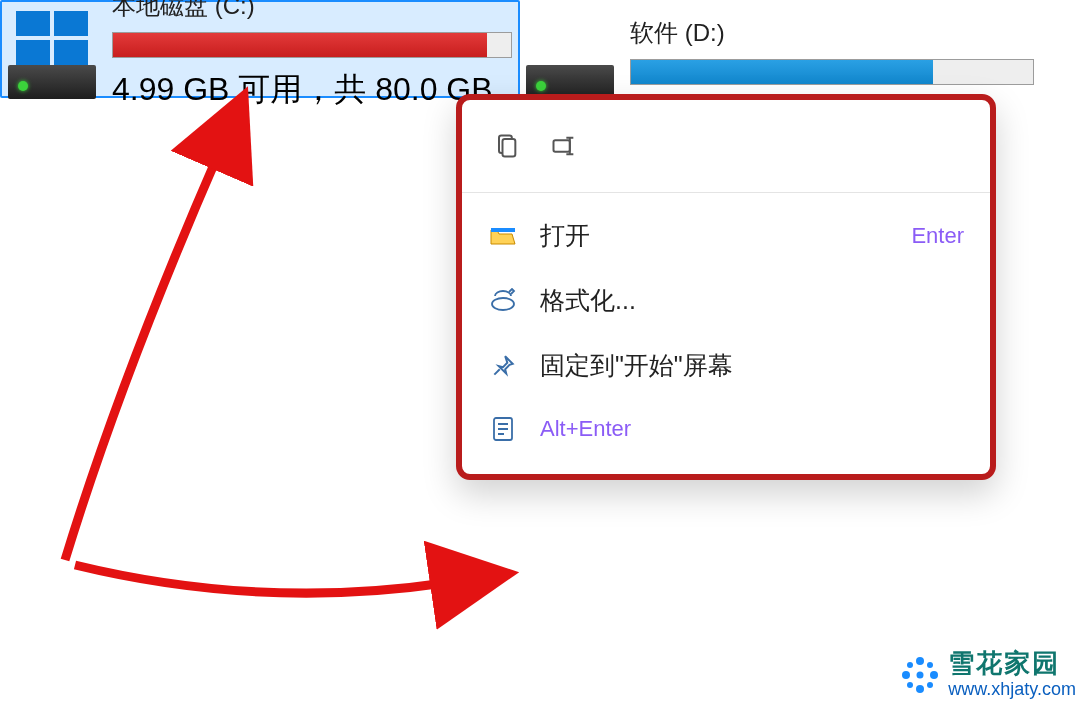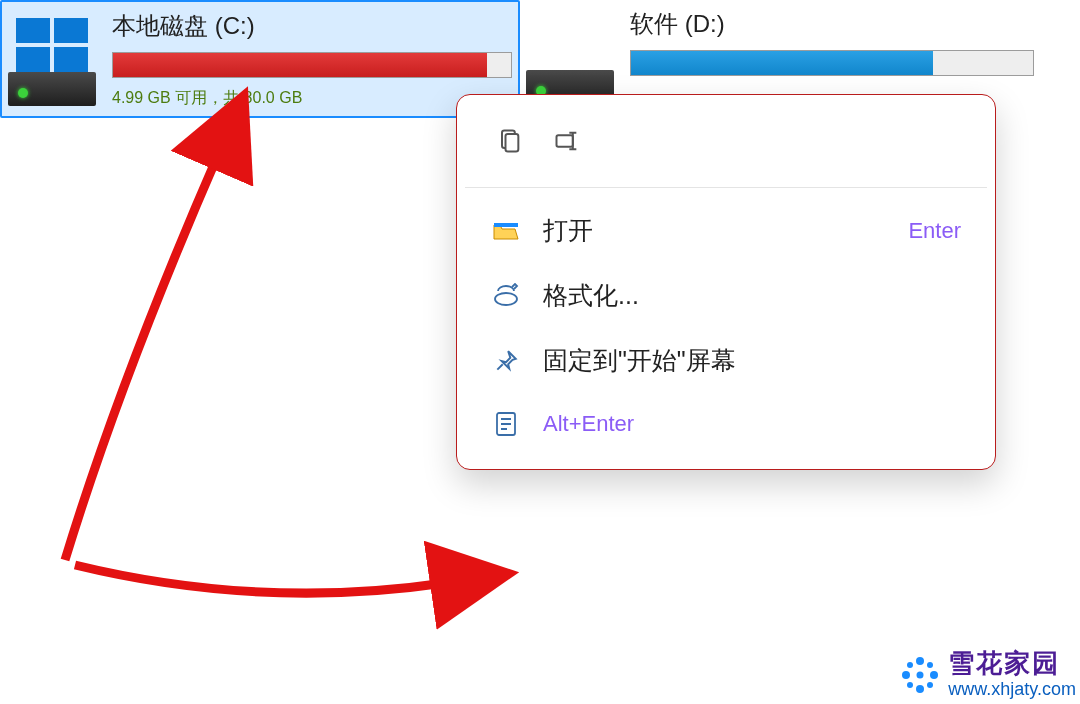--- a/index.html
+++ b/index.html
@@ -9,24 +9,25 @@
     height: 704px;
     background: #ffffff;
     font-family: "Microsoft YaHei", "Segoe UI", sans-serif;
     position: relative;
     overflow: hidden;
   }
   .drive {
     position: absolute;
     top: 0;
     width: 520px;
-    height: 118px;
+    height: 98px;
     padding: 4px 6px;
     display: flex;
     gap: 16px;
+    align-items: center;
   }
   .drive.c { left: 0; border: 2px solid #1a8cff; background: #d8ecff; border-radius: 2px; }
   .drive.d { left: 520px; }
   .drive-icon {
     width: 88px;
     height: 88px;
     margin-top: 12px;
     position: relative;
   }
   .drive-icon .case {
@@ -57,31 +58,31 @@
   .drive-label { font-size: 24px; color: #212121; margin-bottom: 10px; }
   .bar {
     width: 100%; height: 26px;
     border: 1px solid #9c9c9c;
     background: #eeeeee;
     position: relative;
   }
   .bar .fill { position: absolute; top:0; left:0; bottom:0; }
   .bar.c .fill { width: 94%; background: linear-gradient(#e33a3a,#c81e1e); }
   .bar.d .fill { width: 75%; background: linear-gradient(#2aa0e4,#1186cc); }
-  .drive-stats { font-size: 16px; color: #4d7c0f; margin-top: 10px; }
+  .drive-stats { font-size: 32px; color: #000000; margin-top: 10px; }
 
   .ctx {
     position: absolute;
     left: 456px; top: 94px;
     width: 540px;
     background: #ffffff;
-    border: 1px solid #b91c1c;
+    border: 6px solid #b91c1c;
     border-radius: 14px;
     box-shadow: 0 14px 34px rgba(0,0,0,0.18);
-    padding: 14px 8px;
+    padding: 14px 0;
   }
   .ctx-top {
     display: flex; gap: 10px;
     padding: 8px 20px 22px 20px;
     border-bottom: 1px solid #e4e4e4;
     margin-bottom: 10px;
   }
   .ctx-top-btn {
     width: 48px; height: 48px;
     border-radius: 8px;
@@ -108,21 +109,21 @@
   .wm {
     position:absolute; right:4px; bottom:4px;
     display:flex; align-items:center; gap:6px;
     font-family: sans-serif;
   }
   .wm-logo {
     width:44px; height:44px;
     display:grid; place-items:center;
   }
   .wm-txt { display:flex; flex-direction:column; line-height:1.15; }
-  .wm-cn { font-size:26px; font-weight:700; color:#4c1d95; letter-spacing:2px;}
+  .wm-cn { font-size:26px; font-weight:700; color:#0f766e; letter-spacing:2px;}
   .wm-url { font-size:18px; color:#0a5fbf; }
 </style>
 </head>
 <body>
 
 <div class="drive c">
   <div class="drive-icon">
     <div class="win">
         <div></div>
         <div></div>

